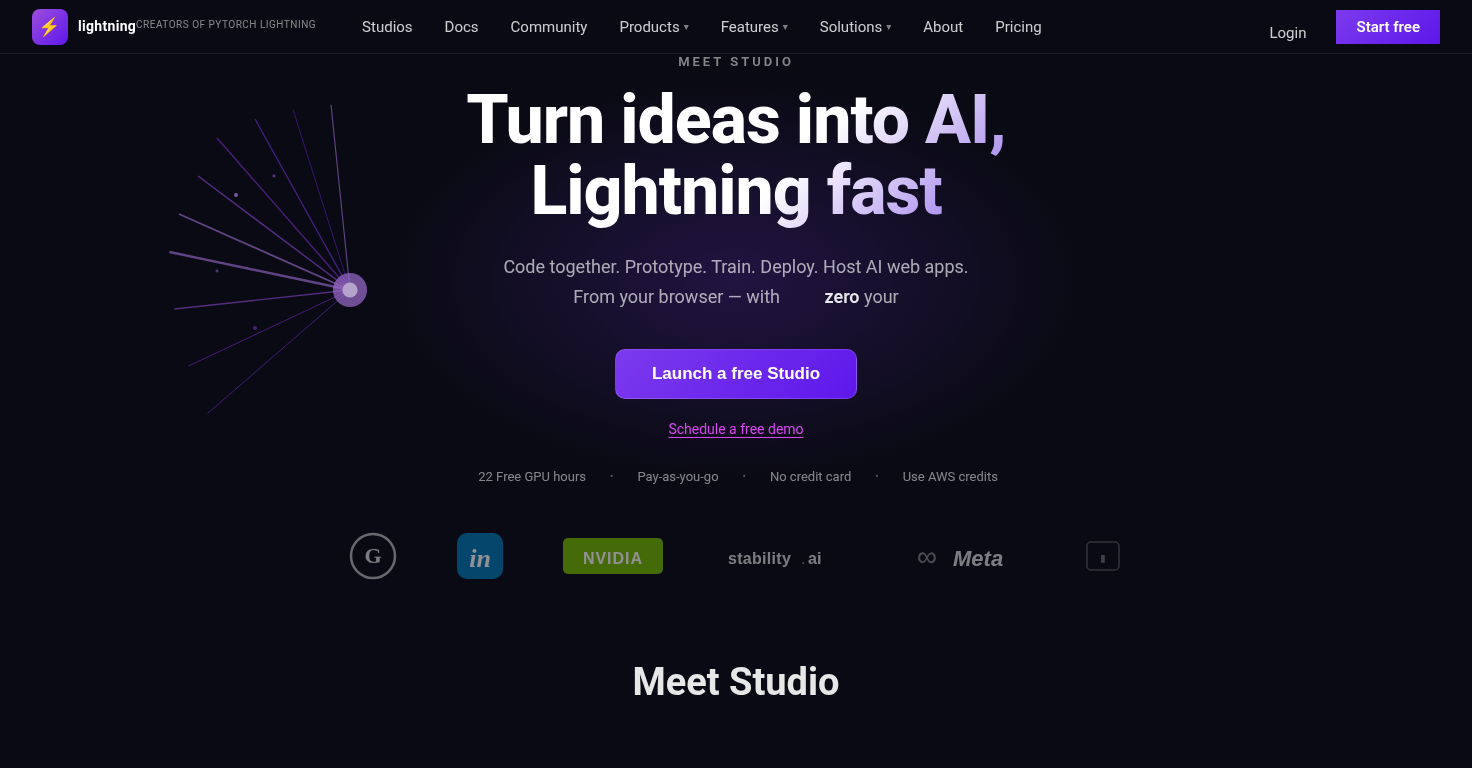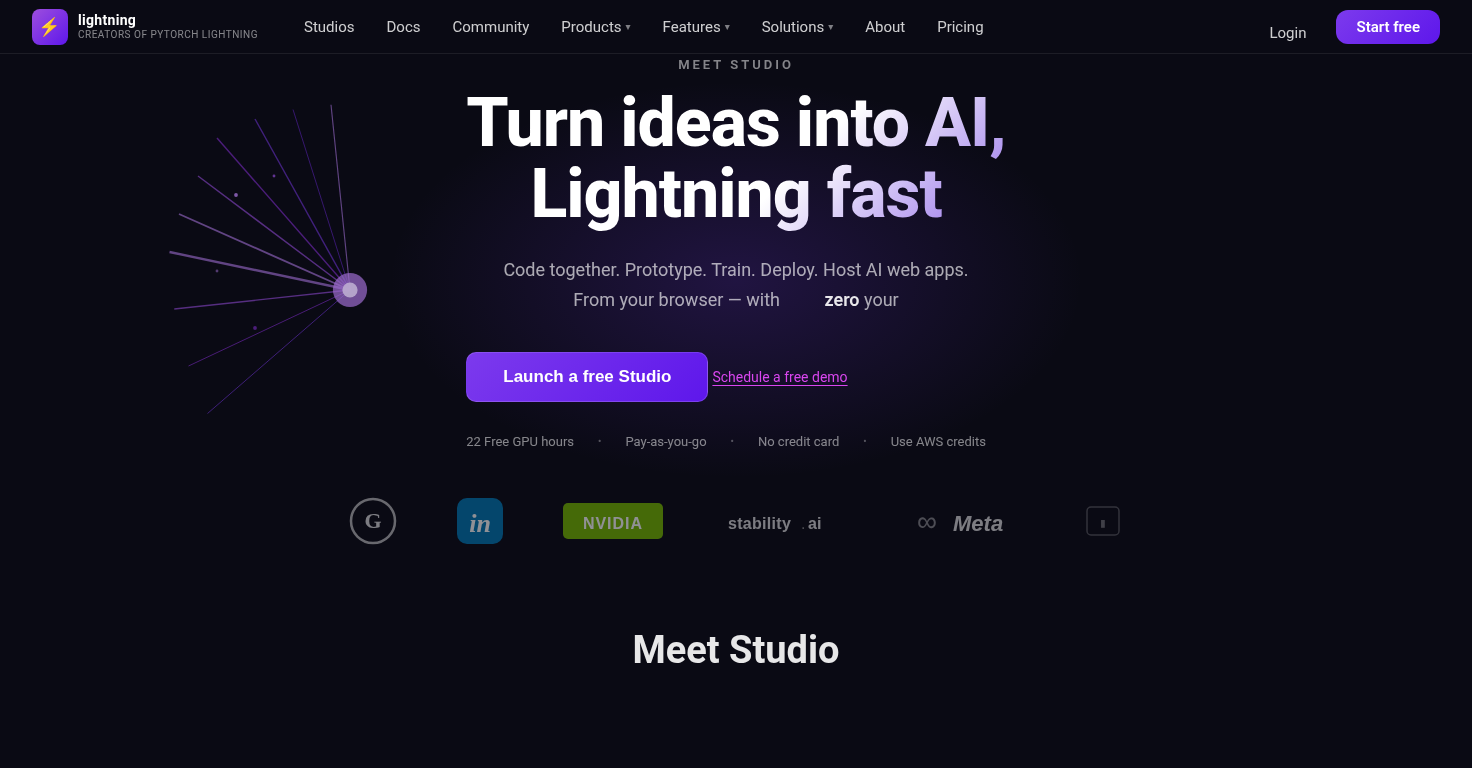--- a/index.html
+++ b/index.html
@@ -49,21 +49,21 @@
       color: white;
       position: relative;
       overflow: hidden;
     }
     .logo-icon::before {
       content: '⚡';
       font-size: 18px;
     }
     .logo-text {
       display: flex;
-      flex-direction: column;
+      flex-direction: row;
       line-height: 1.1;
     }
     .logo-title {
       font-size: 14px;
       font-weight: 700;
       color: #fff;
       letter-spacing: 0.3px;
     }
     .logo-sub {
       font-size: 10px;
@@ -101,21 +101,21 @@
       text-decoration: none;
       font-size: 15px;
       padding: 6px 14px;
       margin-top: 12px;
     }
     .start-free-btn {
       background: linear-gradient(135deg, #7c3aed, #5e17eb);
       color: white;
       border: none;
       padding: 8px 20px;
-      border-radius: 12px;
+      border-radius: 0;
       font-size: 15px;
       font-weight: 600;
       cursor: pointer;
       text-decoration: none;
       transition: opacity 0.2s;
     }
 
     
     .hero {
       padding-top: 54px;
@@ -176,23 +176,23 @@
       margin-bottom: 36px;
     }
     .hero-subtitle strong {
       color: rgba(255,255,255,0.9);
       font-weight: 600;
       margin-left: 40px;
     }
 
     .cta-group {
       display: flex;
-      flex-direction: row;
-      align-items: center;
-      gap: 4px;
+      flex-direction: column;
+      align-items: center;
+      gap: 22px;
       margin-bottom: 32px;
     }
 
     .launch-btn {
       background: linear-gradient(135deg, #7c3aed, #5e17eb);
       color: white;
       border: none;
       padding: 14px 36px;
       border-radius: 10px;
       font-size: 17px;
@@ -209,20 +209,21 @@
       cursor: pointer;
       text-underline-offset: 3px;
     }
 
     .perks {
       display: flex;
       align-items: center;
       gap: 24px;
       font-size: 13px;
       color: rgba(255,255,255,0.5);
+      margin-left: 12px;
     }
     .perk-dot {
       color: rgba(255,255,255,0.3);
       font-size: 10px;
     }
 
     
     .powering-section {
       text-align: center;
       padding: 48px 0 32px;

